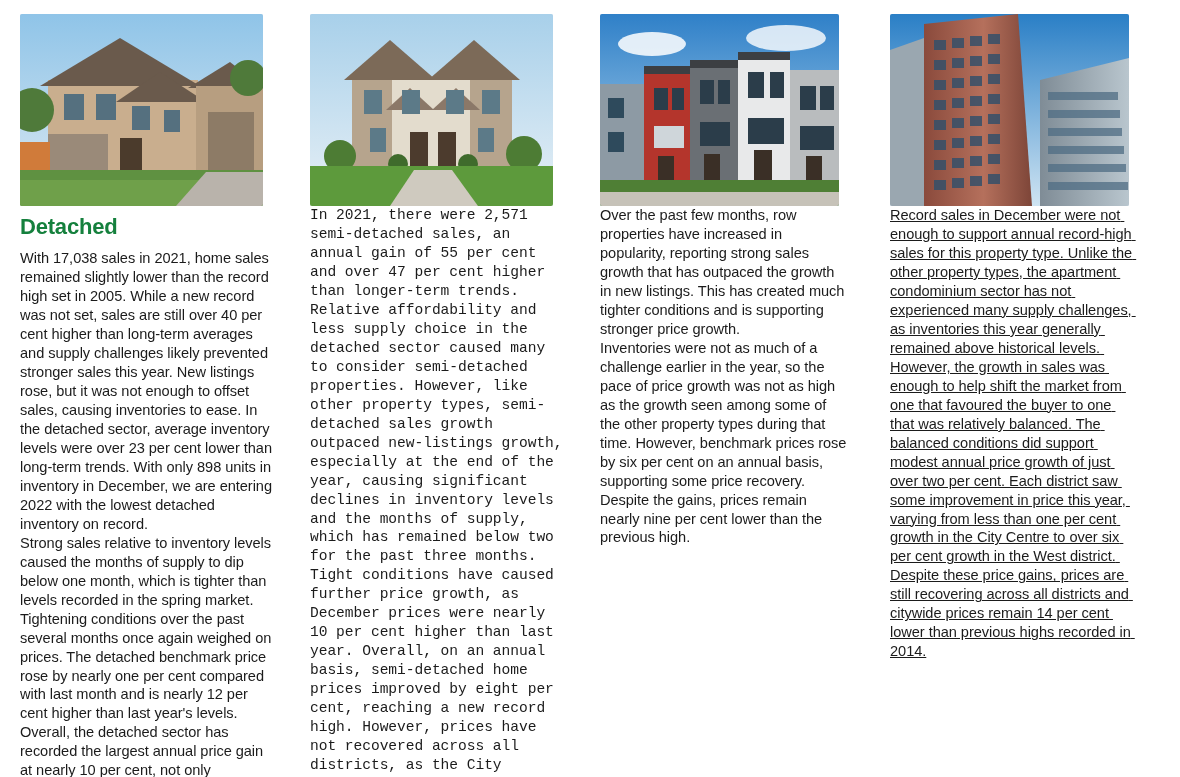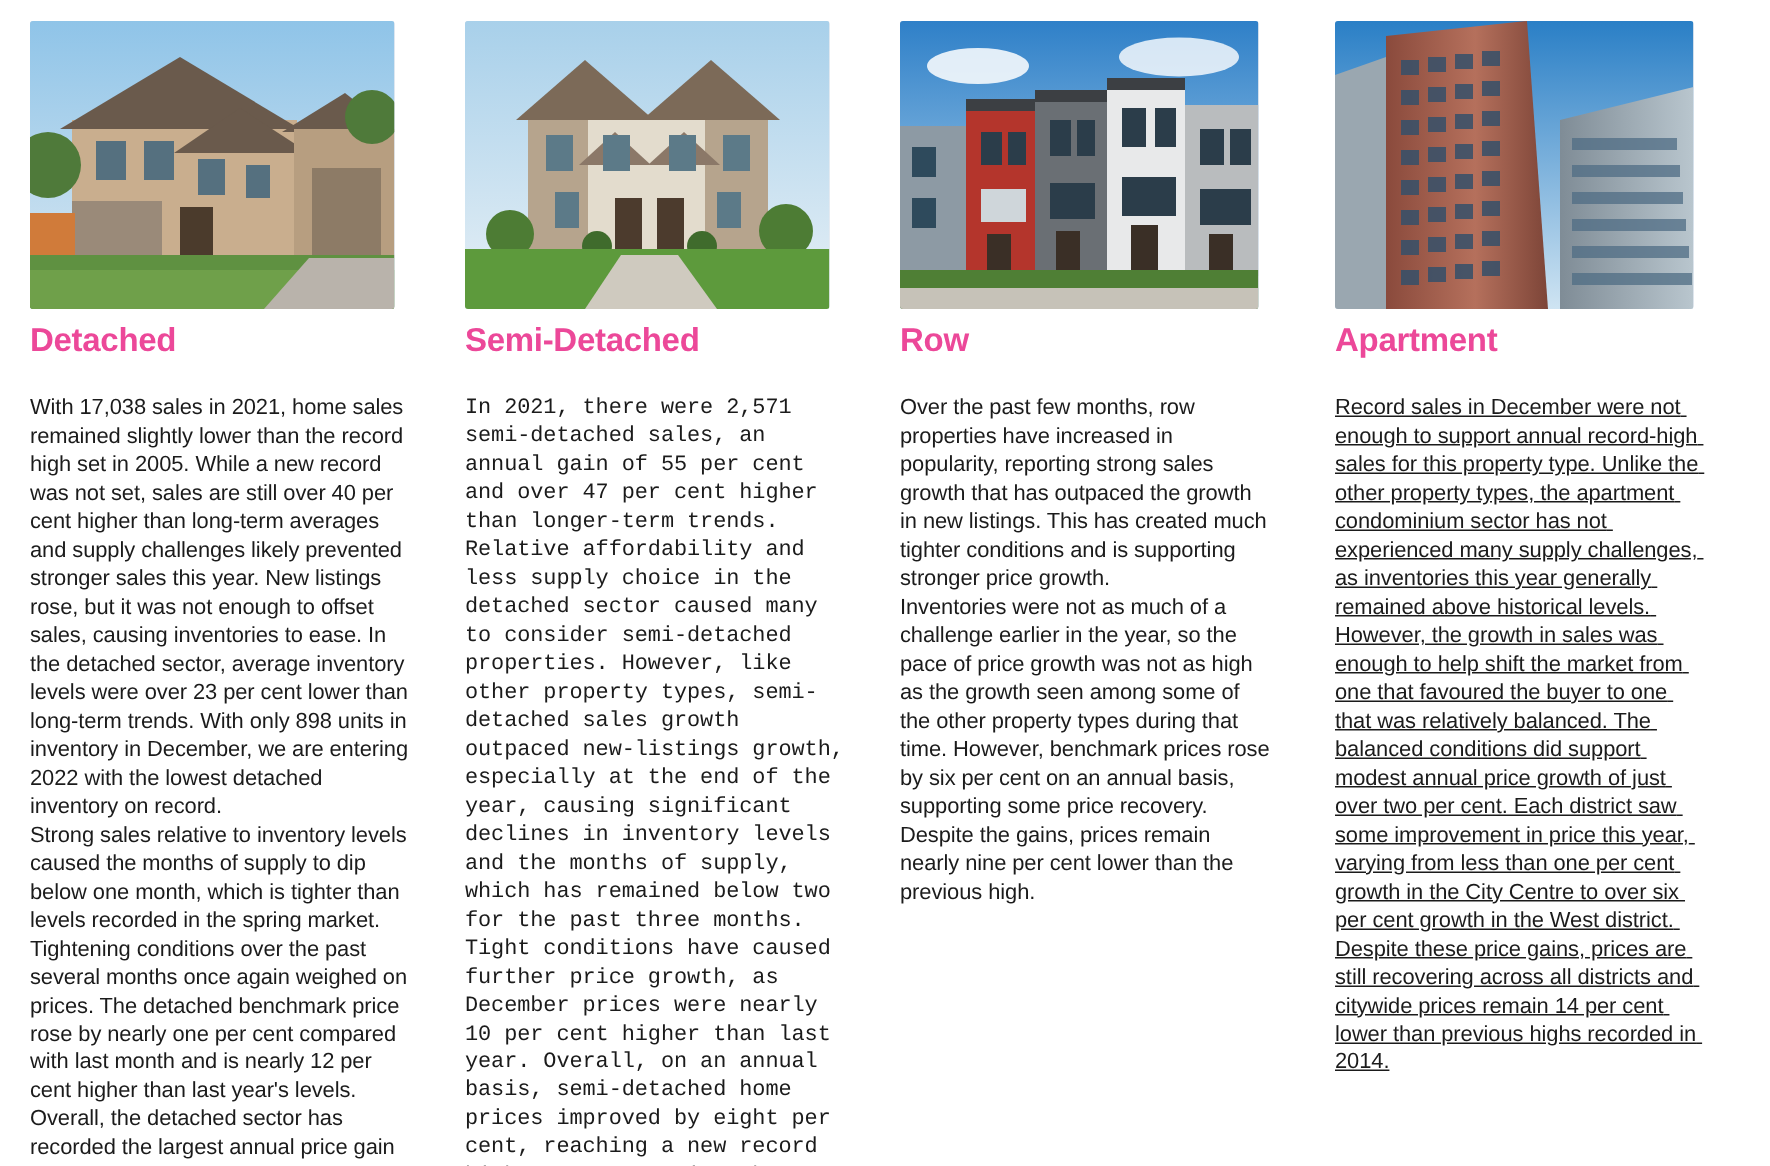--- a/index.html
+++ b/index.html
@@ -36,25 +36,25 @@
     border-radius: 2px;
     overflow: hidden;
     position: relative;
     background: #cfd8e3;
   }
   .col-row .photo,
   .col-apartment .photo {
     width: 239px;
   }
   .heading {
-    color: #ec4899;
+    color: #15803d;
     font-size: 22px;
     font-weight: bold;
     letter-spacing: -0.2px;
-    margin: 9px 0 24px 0;
+    margin: 9px 0 10px 0;
     line-height: 1.1;
   }
   .body-text {
     color: #1b1b1b;
     font-size: 14.6px;
     line-height: 1.30;
     white-space: pre-wrap;
     letter-spacing: -0.05px;
   }
   .col-detached .body-text { width: 253px; }
@@ -149,21 +149,20 @@
 
           <circle cx="30" cy="142" r="16" fill="#4d7c34"></circle>
           <circle cx="214" cy="140" r="18" fill="#4d7c34"></circle>
           <circle cx="88" cy="150" r="10" fill="#3f6b2c"></circle>
           <circle cx="158" cy="150" r="10" fill="#3f6b2c"></circle>
 
           <rect x="0" y="152" width="243" height="40" fill="#5d9a3c"></rect>
           <polygon points="104,156 142,156 168,192 80,192" fill="#cfcabf"></polygon>
         </svg>
       </div>
-      <div class="heading">Semi-Detached</div>
       <div class="body-text">In 2021, there were 2,571 semi-detached sales, an annual gain of 55 per cent and over 47 per cent higher than longer-term trends. Relative affordability and less supply choice in the detached sector caused many to consider semi-detached properties. However, like other property types, semi-detached sales growth outpaced new-listings growth, especially at the end of the year, causing significant declines in inventory levels and the months of supply, which has remained below two for the past three months.
 Tight conditions have caused further price growth, as December prices were nearly 10 per cent higher than last year. Overall, on an annual basis, semi-detached home prices improved by eight per cent, reaching a new record high. However, prices have not recovered across all districts, as the City Centre, North East and South districts have not seen full price recovery.</div>
     </div>
 
     <div class="col col-row">
       <div class="photo">
         <svg viewBox="0 0 239 192" preserveAspectRatio="xMidYMid slice" aria-hidden="true">
           <defs>
             <linearGradient id="skyC" x1="0" y1="0" x2="0" y2="1">
               <stop offset="0%" stop-color="#2f80c8"></stop>
@@ -202,21 +201,20 @@
 
           <rect x="58" y="142" width="16" height="28" fill="#3a2f26"></rect>
           <rect x="104" y="140" width="16" height="30" fill="#3a2f26"></rect>
           <rect x="154" y="136" width="18" height="34" fill="#3a2f26"></rect>
           <rect x="206" y="142" width="16" height="28" fill="#3a2f26"></rect>
 
           <rect x="0" y="166" width="239" height="26" fill="#4f7f35"></rect>
           <rect x="0" y="178" width="239" height="14" fill="#c6c2b8"></rect>
         </svg>
       </div>
-      <div class="heading">Row</div>
       <div class="body-text">Over the past few months, row properties have increased in popularity, reporting strong sales growth that has outpaced the growth in new listings. This has created much tighter conditions and is supporting stronger price growth.
 Inventories were not as much of a challenge earlier in the year, so the pace of price growth was not as high as the growth seen among some of the other property types during that time. However, benchmark prices rose by six per cent on an annual basis, supporting some price recovery. Despite the gains, prices remain nearly nine per cent lower than the previous high.</div>
     </div>
 
     <div class="col col-apartment">
       <div class="photo">
         <svg viewBox="0 0 239 192" preserveAspectRatio="xMidYMid slice" aria-hidden="true">
           <defs>
             <linearGradient id="skyD" x1="0" y1="0" x2="0" y2="1">
               <stop offset="0%" stop-color="#2a7fc6"></stop>
@@ -279,18 +277,17 @@
           <g fill="#4f6d84" opacity="0.75">
             <rect x="158" y="78" width="70" height="8"></rect>
             <rect x="158" y="96" width="72" height="8"></rect>
             <rect x="158" y="114" width="74" height="8"></rect>
             <rect x="158" y="132" width="76" height="8"></rect>
             <rect x="158" y="150" width="78" height="8"></rect>
             <rect x="158" y="168" width="80" height="8"></rect>
           </g>
         </svg>
       </div>
-      <div class="heading">Apartment</div>
       <div class="body-text">Record sales in December were not enough to support annual record-high sales for this property type. Unlike the other property types, the apartment condominium sector has not experienced many supply challenges, as inventories this year generally remained above historical levels. However, the growth in sales was enough to help shift the market from one that favoured the buyer to one that was relatively balanced. The balanced conditions did support modest annual price growth of just over two per cent. Each district saw some improvement in price this year, varying from less than one per cent growth in the City Centre to over six per cent growth in the West district. Despite these price gains, prices are still recovering across all districts and citywide prices remain 14 per cent lower than previous highs recorded in 2014.</div>
     </div>
 
   </div>
 </div>
 
 </body></html>

